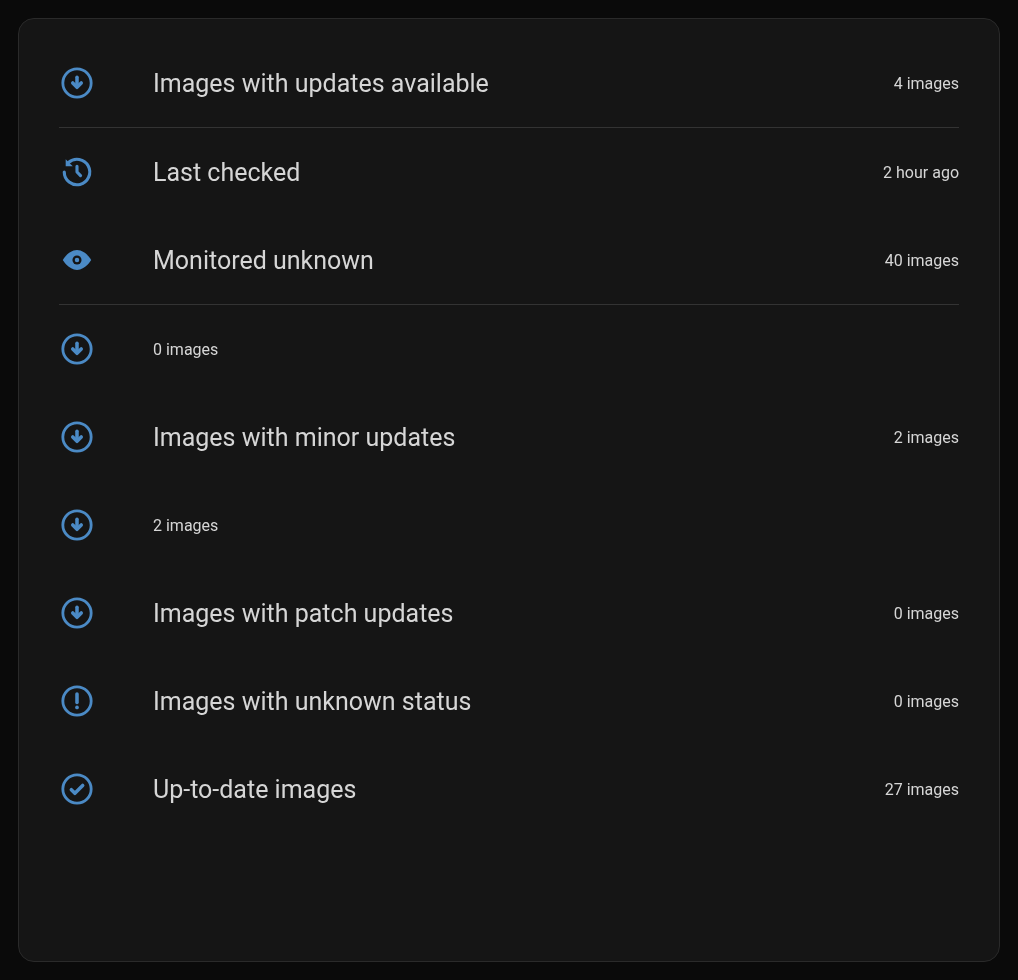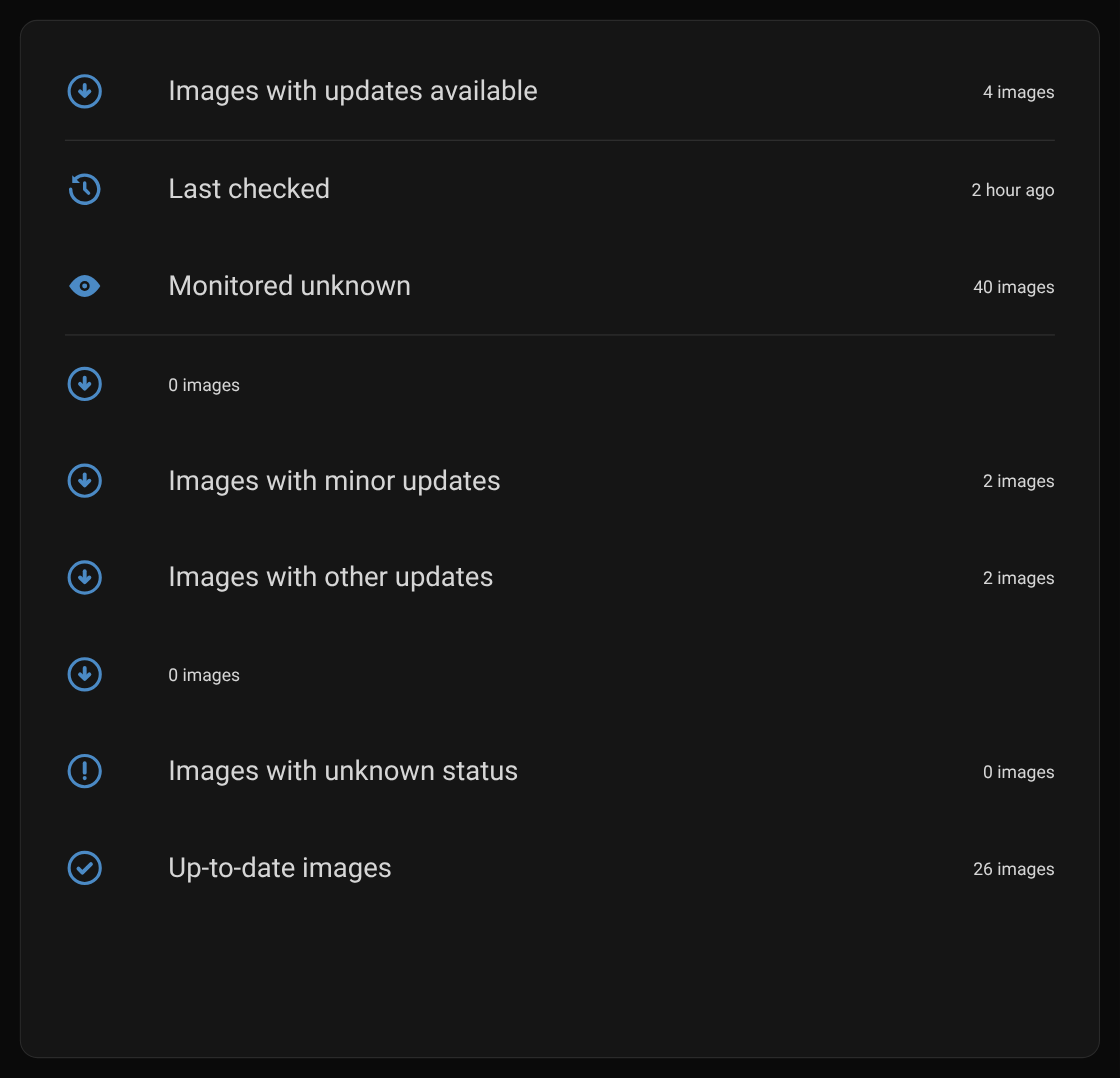--- a/index.html
+++ b/index.html
@@ -131,32 +131,32 @@
   </div>
 
   <div class="row">
     <div class="icon-wrap">
       <svg viewBox="0 0 24 24" fill="none" stroke="#4b8ac5" stroke-width="2" stroke-linecap="round" stroke-linejoin="round">
         <circle cx="12" cy="12" r="10"></circle>
         <path d="M12 8v6" stroke-width="2.5"></path>
         <path d="M9 12l3 3 3-3" stroke-width="2.5"></path>
       </svg>
     </div>
-    <div class="label">Images with other updates</div>
     <div class="value">2 images</div>
   </div>
 
   <div class="row">
     <div class="icon-wrap">
       <svg viewBox="0 0 24 24" fill="none" stroke="#4b8ac5" stroke-width="2" stroke-linecap="round" stroke-linejoin="round">
         <circle cx="12" cy="12" r="10"></circle>
         <path d="M12 8v6" stroke-width="2.5"></path>
         <path d="M9 12l3 3 3-3" stroke-width="2.5"></path>
       </svg>
     </div>
+    <div class="label">Images with patch updates</div>
     <div class="value">0 images</div>
   </div>
 
   <div class="row">
     <div class="icon-wrap">
       <svg viewBox="0 0 24 24" fill="none" stroke="#4b8ac5" stroke-width="2" stroke-linecap="round" stroke-linejoin="round">
         <circle cx="12" cy="12" r="10"></circle>
         <line x1="12" y1="7" x2="12" y2="13" stroke-width="2.5"></line>
         <circle cx="12" cy="16.5" r="1.3" fill="#4b8ac5" stroke="none"></circle>
       </svg>
@@ -166,16 +166,16 @@
   </div>
 
   <div class="row">
     <div class="icon-wrap">
       <svg viewBox="0 0 24 24" fill="none" stroke="#4b8ac5" stroke-width="2" stroke-linecap="round" stroke-linejoin="round">
         <circle cx="12" cy="12" r="10"></circle>
         <path d="M8 12.5l2.5 2.5L16 9.5" stroke-width="2.5"></path>
       </svg>
     </div>
     <div class="label">Up-to-date images</div>
-    <div class="value">26 images</div>
+    <div class="value">27 images</div>
   </div>
 
 </div>
 
 </body></html>

